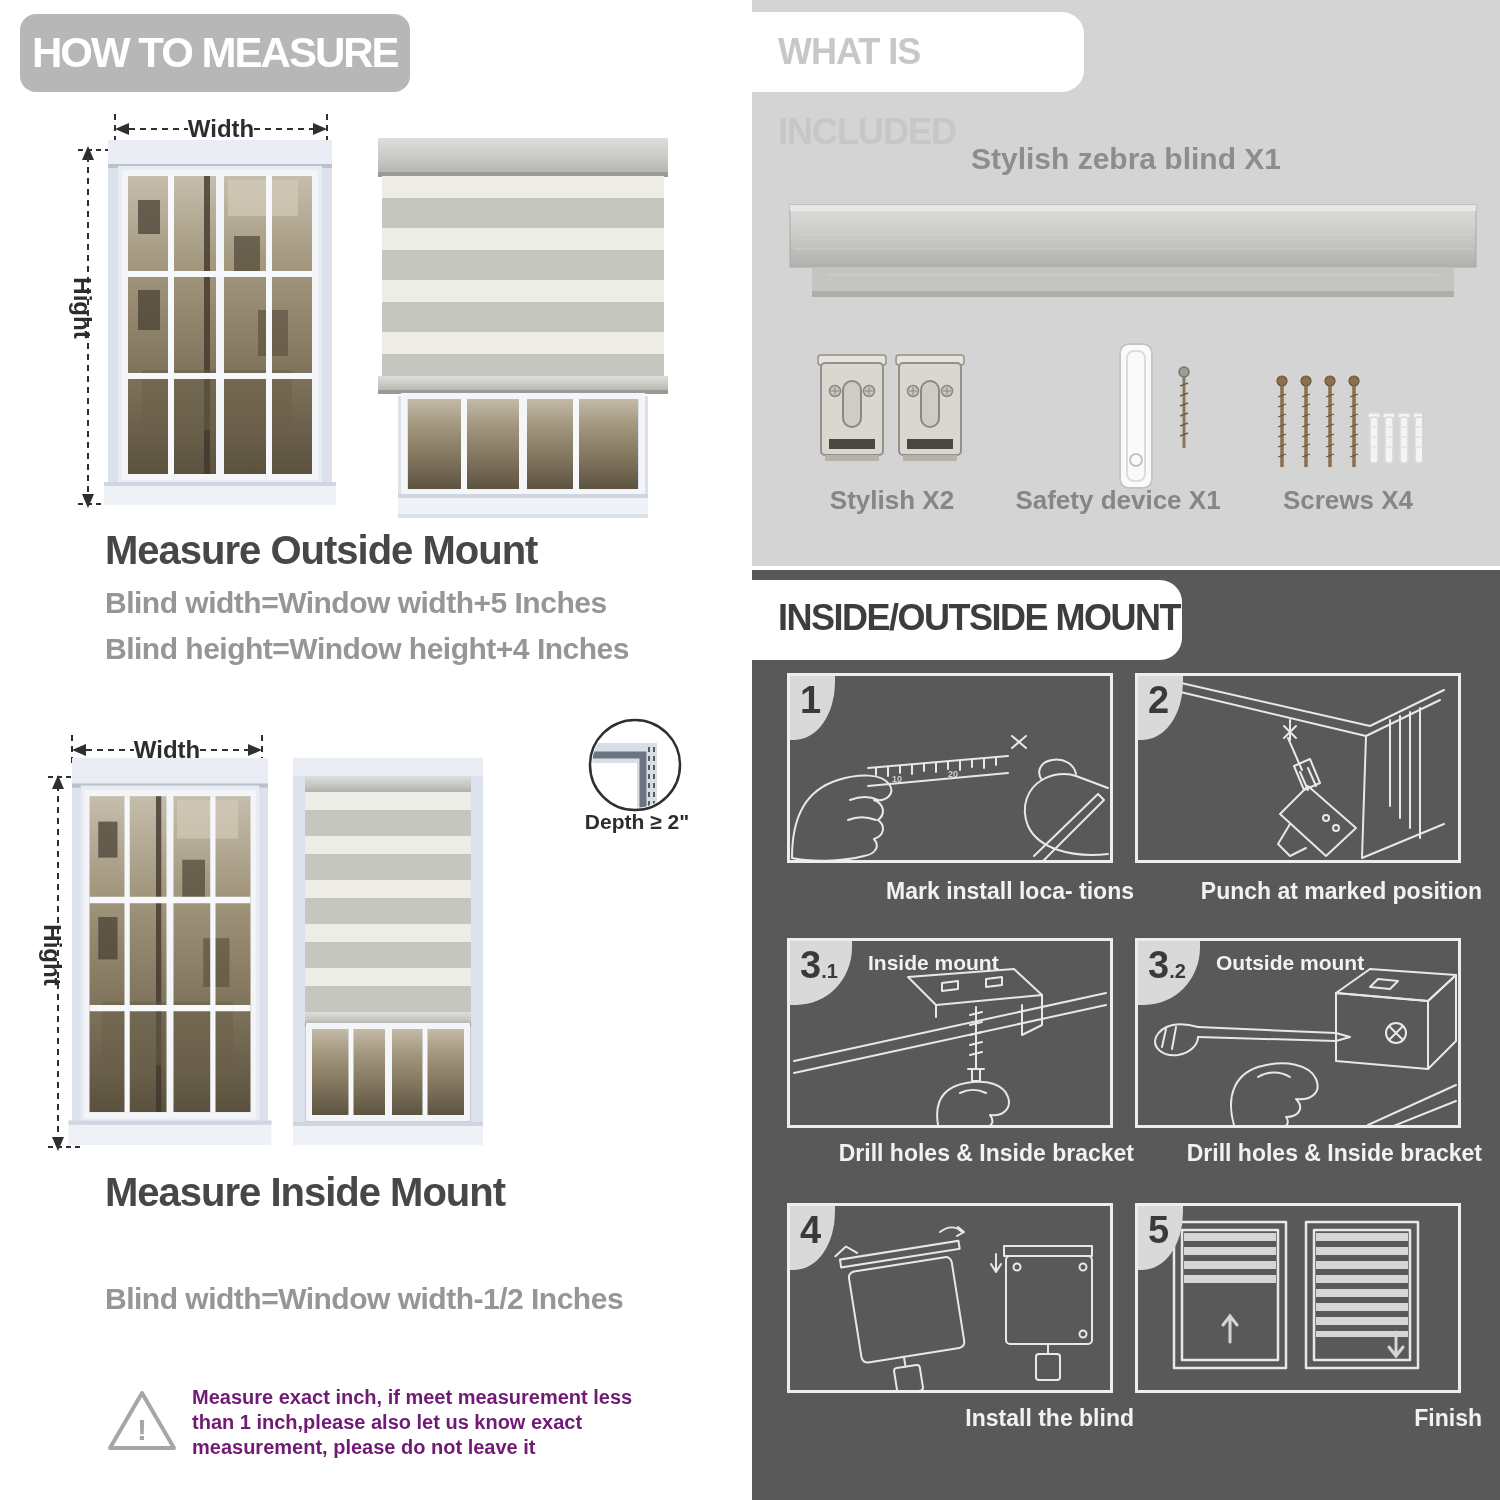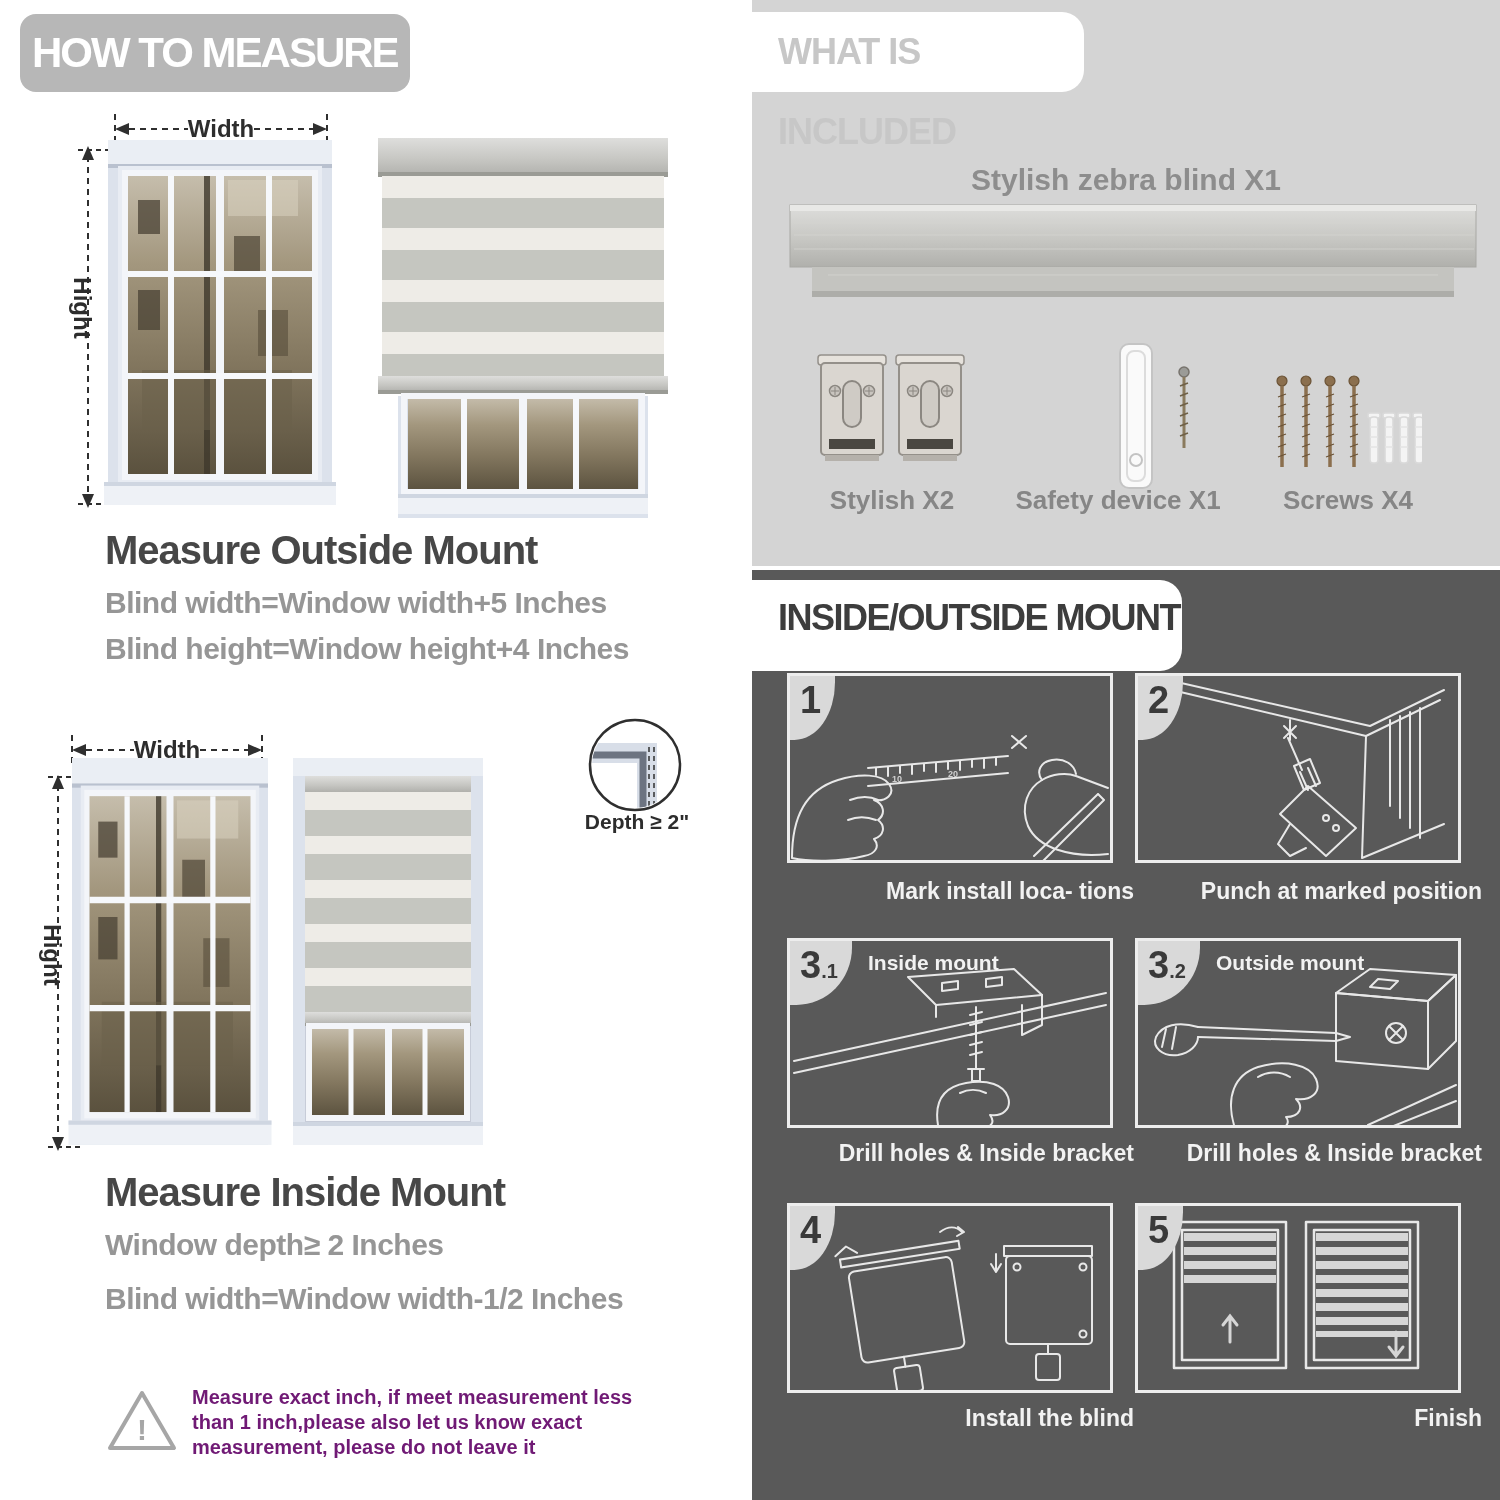--- a/index.html
+++ b/index.html
@@ -15,25 +15,25 @@
   .sec-title{color:#474747;font-weight:bold;font-size:40px;letter-spacing:-1px;}
   .sec-line{color:#969696;font-weight:bold;font-size:30px;letter-spacing:-0.5px;}
   .warn-text{color:#701a75;font-weight:bold;font-size:20px;line-height:25px;width:465px;}
 
   
   .included-panel{left:752px;top:0;width:748px;height:566px;background:#d4d4d4;}
   .included-header{left:752px;top:12px;width:332px;height:80px;background:#ffffff;
                    border-radius:0 22px 22px 0;color:#c7c7c7;font-weight:bold;font-size:36px;
                    letter-spacing:-1px;line-height:80px;padding-left:26px;box-sizing:border-box;}
   .blind-label{left:752px;top:142px;width:748px;text-align:center;color:#8d8d8d;
-               font-weight:bold;font-size:30px;margin-top:21px;}
+               font-weight:bold;font-size:30px;}
   .item-label{color:#868686;font-weight:bold;font-size:26px;text-align:center;width:220px;}
 
   .mount-panel{left:752px;top:570px;width:748px;height:930px;background:#595959;}
-  .mount-header{left:752px;top:580px;width:430px;height:91px;background:#ffffff;
+  .mount-header{left:752px;top:580px;width:430px;height:80px;background:#ffffff;
                 border-radius:0 22px 22px 0;color:#3d3d3d;font-weight:bold;font-size:36px;
                 letter-spacing:-1.5px;line-height:76px;padding-left:26px;box-sizing:border-box;}
   .step-panel{width:320px;height:184px;border:3px solid #ededed;background:#595959;position:absolute;}
   .step-badge{position:absolute;left:0;top:0;background:#d9d9d9;border-radius:0 0 90% 0;
               color:#3a3a3a;font-weight:bold;padding:0 14px 8px 10px;line-height:48px;}
   .step-badge .n{font-size:38px;}
   .step-badge .sub{font-size:20px;}
   .step-title{position:absolute;left:78px;top:10px;color:#f2f2f2;font-weight:bold;font-size:21px;}
   .step-caption{color:#f2f2f2;font-weight:bold;font-size:23px;width:345px;text-align:right;}
   .step-art{position:absolute;left:0;top:0;}
@@ -176,21 +176,20 @@
       <g clip-path="url(#cclip)">
         <path d="M-45,-22 L22,-22 L22,45 L2,45 L2,-2 L-45,-2 Z" fill="#d8dee8"></path>
         <path d="M-45,-10 L8,-10 L8,45" fill="none" stroke="#6d7481" stroke-width="7"></path>
         <path d="M14,-18 V42 M19,-18 V42" stroke="#2f2f2f" stroke-width="1.5" stroke-dasharray="5 4" fill="none"></path>
       </g>
     </g>
     <text x="607" y="114" font-size="21" fill="#2d2d2d" text-anchor="middle">Depth ≥ 2"</text>
   </svg>
 
   <div class="abs sec-title" style="left:105px;top:1170px">Measure Inside Mount</div>
-  <div class="abs sec-line" style="left:105px;top:1228px">Window depth≥ 2 Inches</div>
   <div class="abs sec-line" style="left:105px;top:1282px">Blind width=Window width-1/2 Inches</div>
 
   <svg class="abs" style="left:106px;top:1388px" width="72" height="66" viewBox="0 0 72 66">
     <polygon points="36,5 68,60 4,60" fill="none" stroke="#a6a6a6" stroke-width="4" stroke-linejoin="round"></polygon>
     <text x="36" y="52" font-size="30" fill="#a6a6a6" text-anchor="middle">!</text>
   </svg>
   <div class="abs warn-text" style="left:192px;top:1385px">Measure exact inch, if meet measurement less than 1 inch,please also let us know exact measurement, please do not leave it</div>
 
   <div class="abs included-panel"></div>
   <div class="abs included-header">WHAT IS INCLUDED</div>

